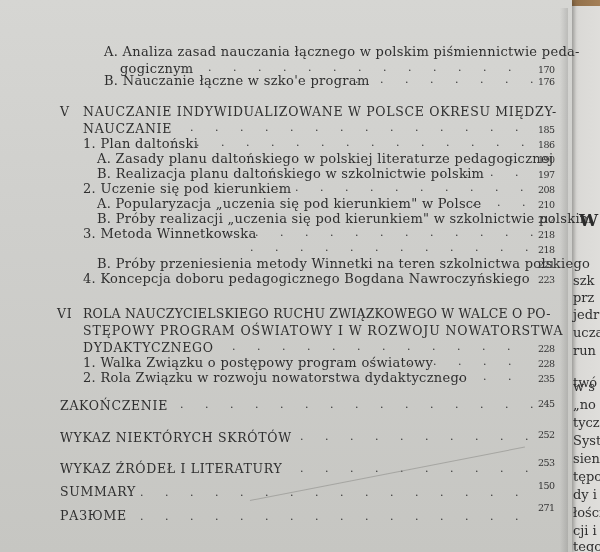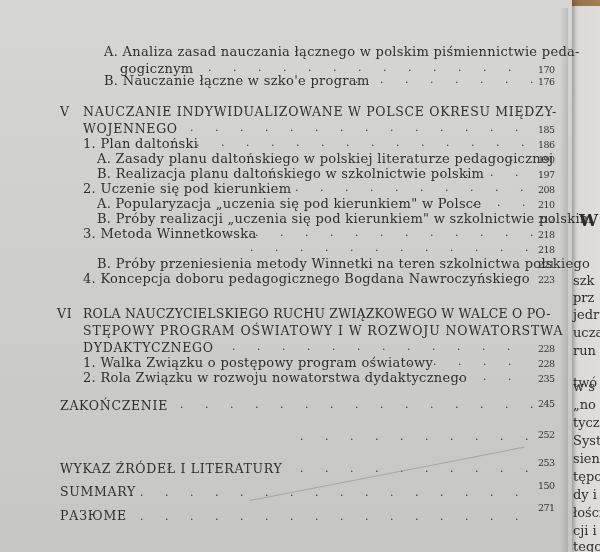--- a/index.html
+++ b/index.html
@@ -83,21 +83,21 @@
     <div class="entry" style="left:120px;top:61px">gogicznym</div>
     <div class="dots" style="left:208px;top:61px;width:325px">. . . . . . . . . . . . . . . . . . . . . . . . . . . . . . . .</div>
     <div class="pg" style="top:62px">170</div>
 
     <div class="entry" style="left:104px;top:73px">B. Nauczanie łączne w szko'e program</div>
     <div class="dots" style="left:355px;top:73px;width:178px">. . . . . . . . . . . . . . . . . . . . . . . . . . . . . . . .</div>
     <div class="pg" style="top:74px">176</div>
 
     <div class="entry caps" style="left:60px;top:104px">V</div>
     <div class="entry caps" style="left:83px;top:104px">NAUCZANIE INDYWIDUALIZOWANE W POLSCE OKRESU MIĘDZY-</div>
-    <div class="entry caps" style="left:83px;top:121px">WOJENNEGO</div>
+    <div class="entry caps" style="left:83px;top:121px">NAUCZANIE</div>
     <div class="dots" style="left:190px;top:121px;width:343px">. . . . . . . . . . . . . . . . . . . . . . . . . . . . . . . .</div>
     <div class="pg" style="top:122px">185</div>
 
     <div class="entry" style="left:83px;top:136px">1. Plan daltoński</div>
     <div class="dots" style="left:196px;top:136px;width:337px">. . . . . . . . . . . . . . . . . . . . . . . . . . . . . . . .</div>
     <div class="pg" style="top:137px">186</div>
 
     <div class="entry" style="left:97px;top:151px">A. Zasady planu daltońskiego w polskiej literaturze pedagogicznej</div>
     <div class="dots" style="left:510px;top:151px;width:23px">. . . . . . . . . . . . . . . . . . . . . . . . . . . . . . . .</div>
     <div class="pg" style="top:152px">190</div>
@@ -143,20 +143,21 @@
     <div class="pg" style="top:356px">228</div>
 
     <div class="entry" style="left:83px;top:370px">2. Rola Związku w rozwoju nowatorstwa dydaktycznego</div>
     <div class="dots" style="left:458px;top:370px;width:75px">. . . . . . . . . . . . . . . . . . . . . . . . . . . . . . . .</div>
     <div class="pg" style="top:371px">235</div>
 
     <div class="entry caps" style="left:60px;top:398px">ZAKOŃCZENIE</div>
     <div class="dots" style="left:180px;top:398px;width:353px">. . . . . . . . . . . . . . . . . . . . . . . . . . . . . . . .</div>
     <div class="pg" style="top:396px">245</div>
 
+    <div class="entry caps" style="left:60px;top:430px">WYKAZ NIEKTÓRYCH SKRÓTÓW</div>
     <div class="dots" style="left:300px;top:430px;width:233px">. . . . . . . . . . . . . . . . . . . . . . . . . . . . . . . .</div>
     <div class="pg" style="top:427px">252</div>
 
     <div class="entry caps" style="left:60px;top:461px">WYKAZ ŹRÓDEŁ I LITERATURY</div>
     <div class="dots" style="left:300px;top:462px;width:233px">. . . . . . . . . . . . . . . . . . . . . . . . . . . . . . . .</div>
     <div class="pg" style="top:455px">253</div>
 
     <div class="entry caps" style="left:60px;top:484px">SUMMARY</div>
     <div class="dots" style="left:140px;top:486px;width:393px">. . . . . . . . . . . . . . . . . . . . . . . . . . . . . . . .</div>
     <div class="pg" style="top:478px">150</div>

